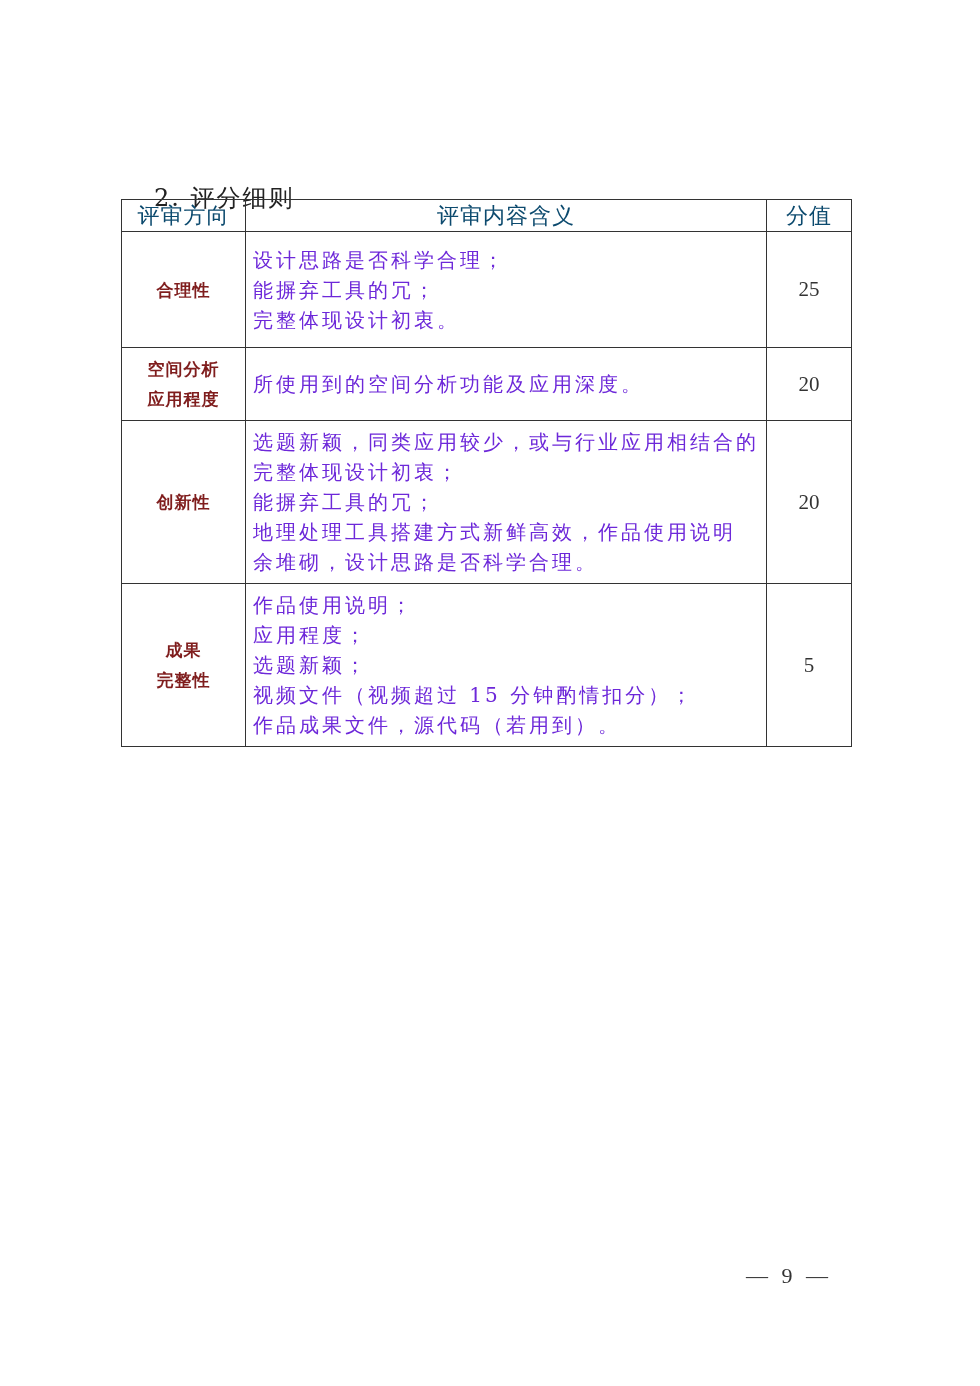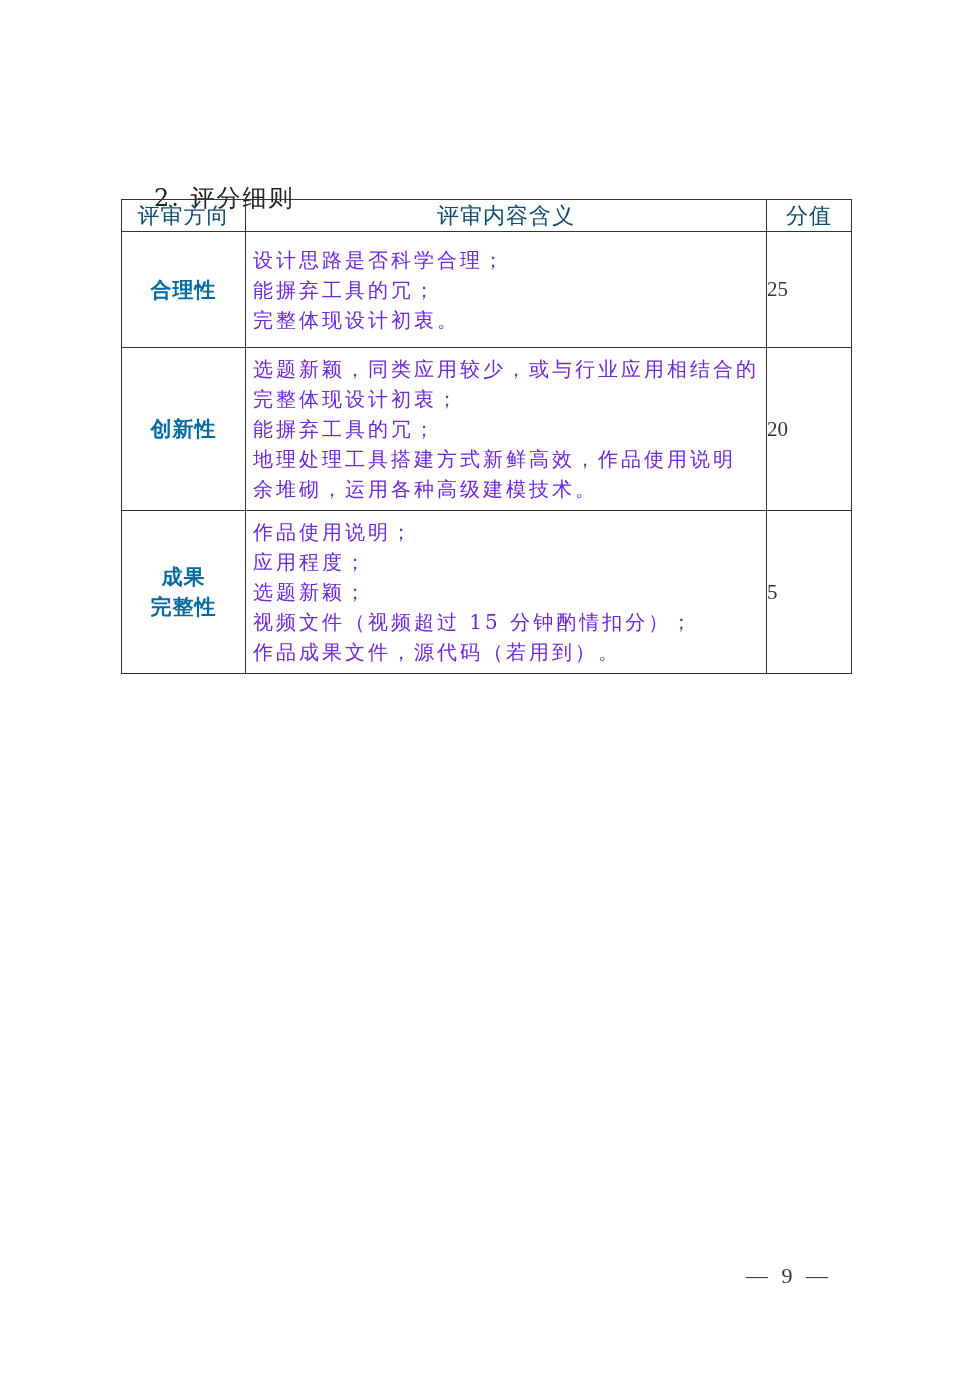--- a/index.html
+++ b/index.html
@@ -24,31 +24,31 @@
     padding: 0;
   }
   table.score th {
     height: 31px; font-weight: normal; font-size: 22px;
     font-family: "DejaVu Sans", "Liberation Sans", sans-serif;
     color: #0c4a6e; letter-spacing: 1px;
   }
   td.dir {
     text-align: center; vertical-align: middle;
     font-family: "DejaVu Sans", "Liberation Sans", sans-serif;
-    font-weight: bold; font-size: 21px; color: #0369a1; line-height: 30px;
+    font-weight: bold; font-size: 17px; color: #7f1d1d; line-height: 30px;
     letter-spacing: 1px;
   }
   td.content {
     vertical-align: middle; padding: 6px 6px 6px 7px !important;
     font-size: 20px; line-height: 30px; color: #6d28d9; letter-spacing: 3px;
     font-family: "DejaVu Serif", "Liberation Serif", serif;
   }
   td.content .line { display: block; white-space: nowrap; }
   td.score-val {
-    text-align: left; vertical-align: middle;
+    text-align: center; vertical-align: middle;
     font-size: 21px; color: #333;
     font-family: "Liberation Serif", "DejaVu Serif", serif;
   }
   .page-number {
     position: absolute; left: 746px; top: 1263px;
     font-size: 22px; color: #333;
     font-family: "Liberation Serif", "DejaVu Serif", serif;
     letter-spacing: 4px;
   }
 </style>
@@ -75,30 +75,40 @@
       <td class="dir">
         <span>合理性</span>
       </td>
       <td class="content">
         <span class="line">设计思路是否科学合理；</span>
         <span class="line">能摒弃工具的冗；</span>
         <span class="line">完整体现设计初衷。</span>
       </td>
       <td class="score-val">25</td>
     </tr>
+    <tr style="height:73px">
+      <td class="dir">
+        <span style="display:block">空间分析</span>
+        <span style="display:block">应用程度</span>
+      </td>
+      <td class="content">
+        <span class="line">所使用到的空间分析功能及应用深度。</span>
+      </td>
+      <td class="score-val">20</td>
+    </tr>
     <tr style="height:163px">
       <td class="dir">
         <span>创新性</span>
       </td>
       <td class="content">
         <span class="line">选题新颖，同类应用较少，或与行业应用相结合的</span>
         <span class="line">完整体现设计初衷；</span>
         <span class="line">能摒弃工具的冗；</span>
         <span class="line">地理处理工具搭建方式新鲜高效，作品使用说明</span>
-        <span class="line">余堆砌，运用各种高级建模技术。</span>
+        <span class="line">余堆砌，设计思路是否科学合理。</span>
       </td>
       <td class="score-val">20</td>
     </tr>
     <tr style="height:163px">
       <td class="dir">
         <span style="display:block">成果</span>
         <span style="display:block">完整性</span>
       </td>
       <td class="content">
         <span class="line">作品使用说明；</span>

